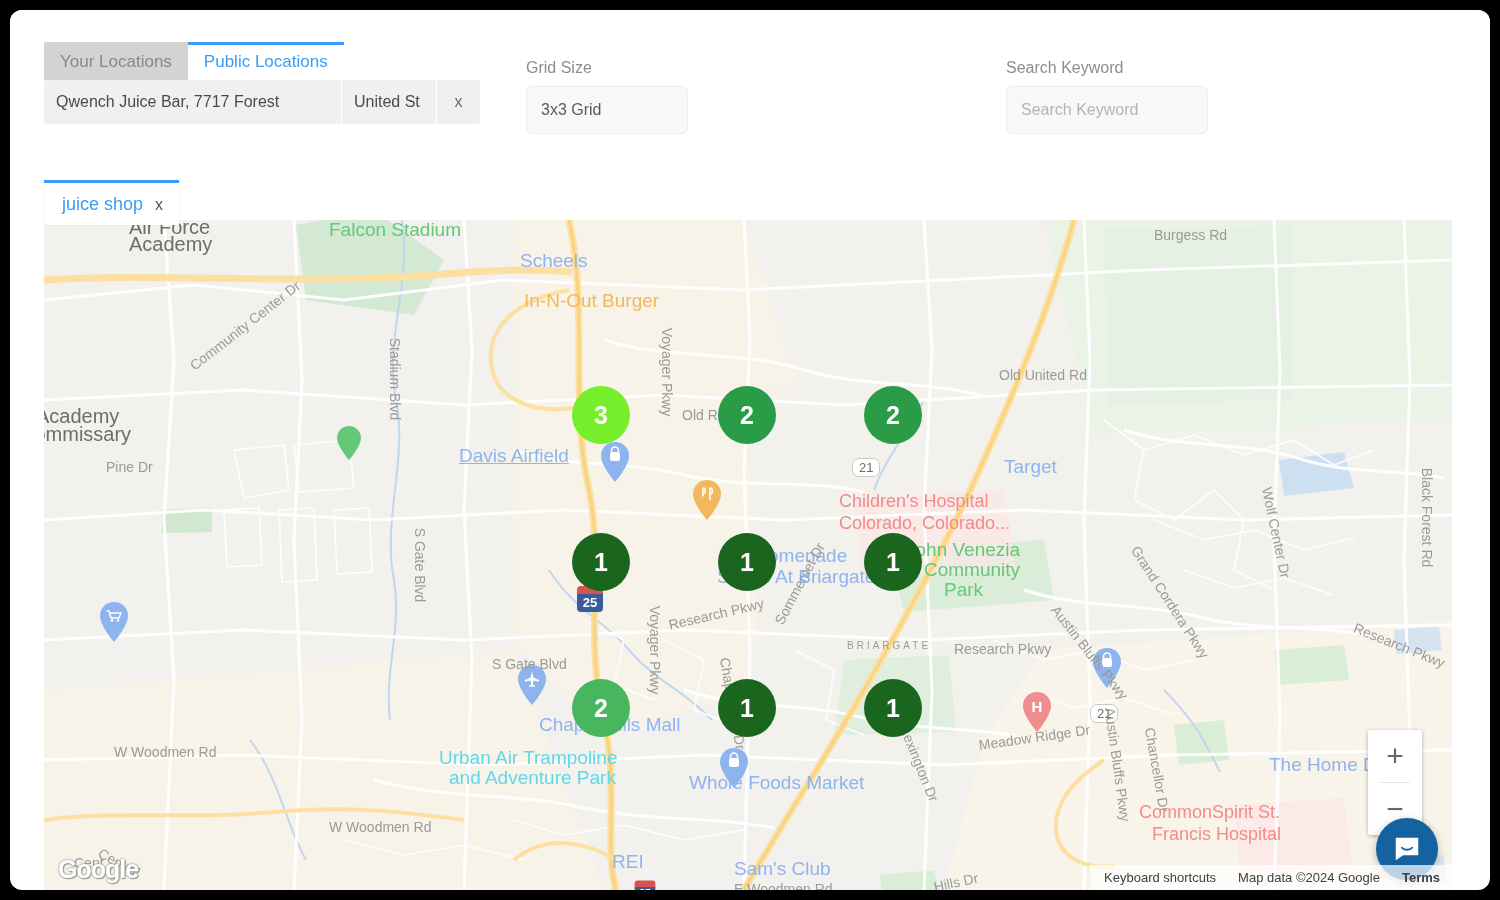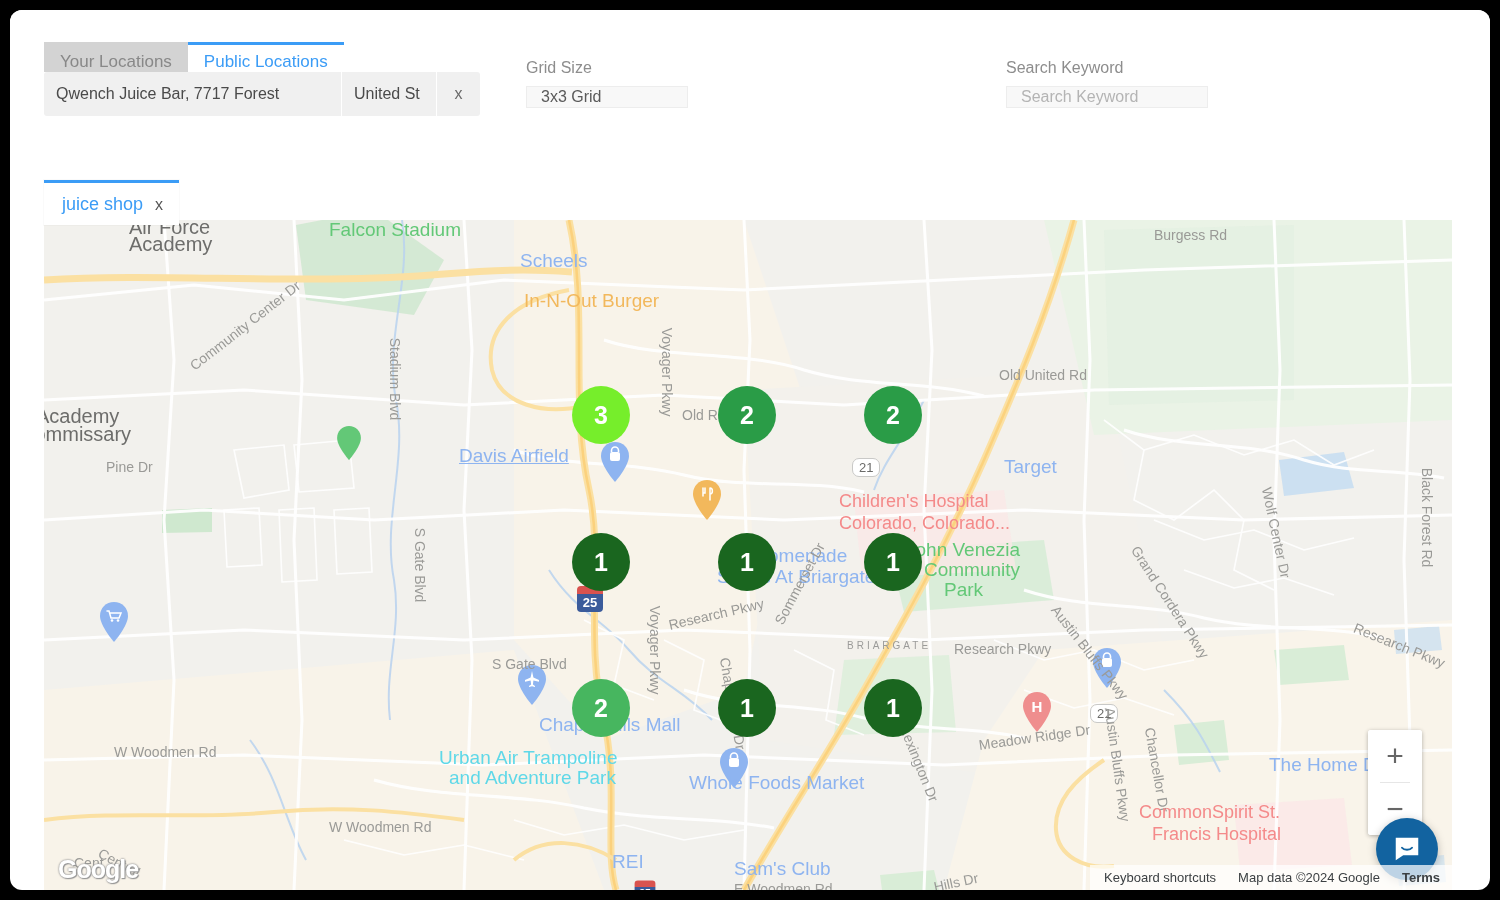--- a/index.html
+++ b/index.html
@@ -23,21 +23,21 @@
     position: absolute; left: 0; top: 0;
     width: 100%; height: 172px;
     background: #fff;
   }
   .field-group { position: absolute; }
 
   
   .tabset { display: flex; align-items: flex-end; }
   .tab {
     font-size: 17px;
-    padding: 11px 16px 2px 16px;
+    padding: 11px 16px 10px 16px;
     color: #888;
     background: #d3d3d3;
     line-height: 1;
     cursor: pointer;
     white-space: nowrap;
   }
   .tab.active {
     background: #ffffff;
     color: #3b9cf6;
     border-top: 3px solid #3b9cf6;
@@ -64,24 +64,24 @@
     border-top-right-radius: 3px; border-bottom-right-radius: 3px;
   }
 
   .label {
     font-size: 16px; color: #8d8d8d; display: block;
     margin-bottom: 10px; line-height: 1;
   }
   .select {
     background: #f8f8f8;
     border: 1px solid #ededed;
-    border-radius: 0;
+    border-radius: 6px;
     font-size: 16px;
     color: #5a5a5a;
-    padding: 2px 14px;
+    padding: 15px 14px;
     line-height: 1;
     cursor: pointer;
     white-space: nowrap;
     overflow: hidden;
   }
   .select.placeholder { color: #b4b4b4; }
 
   .unit-tabs { display: flex; align-items: flex-end; margin-bottom: 2px; }
   .unit-tab {
     font-size: 17px; color: #9a9a9a; padding: 8px 14px 8px 14px;

